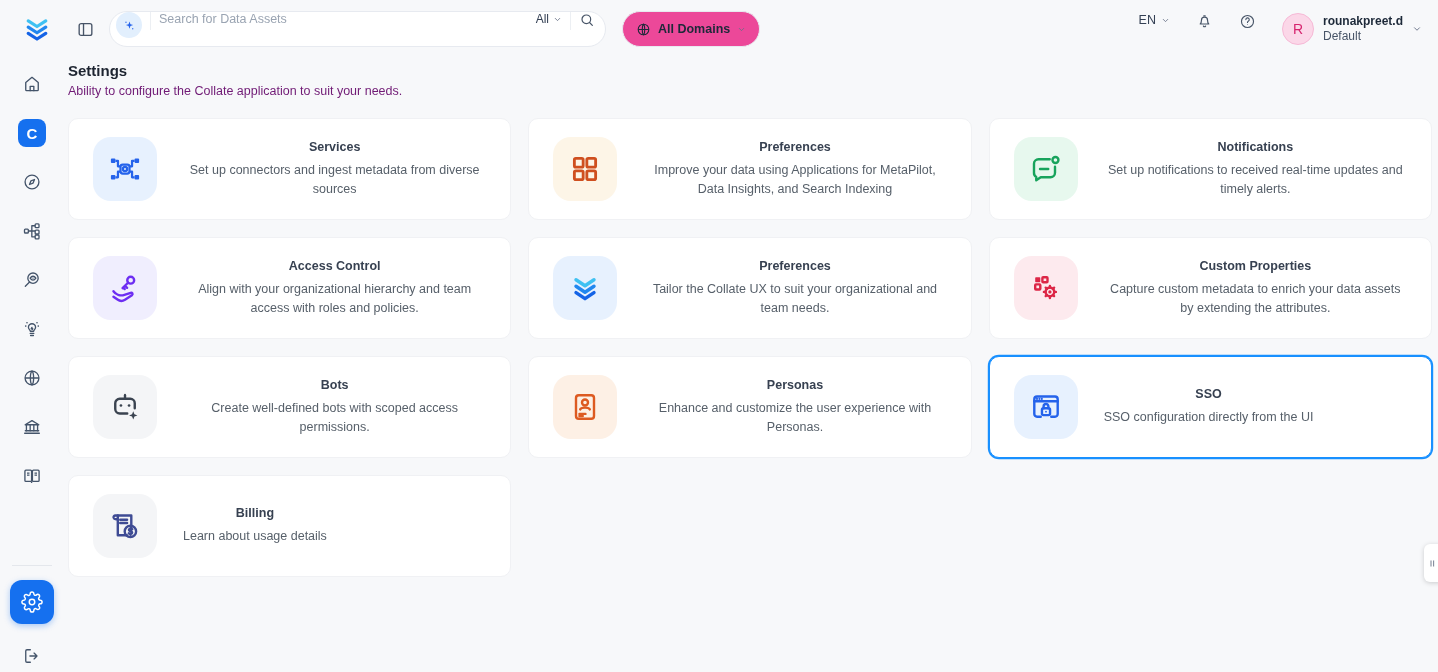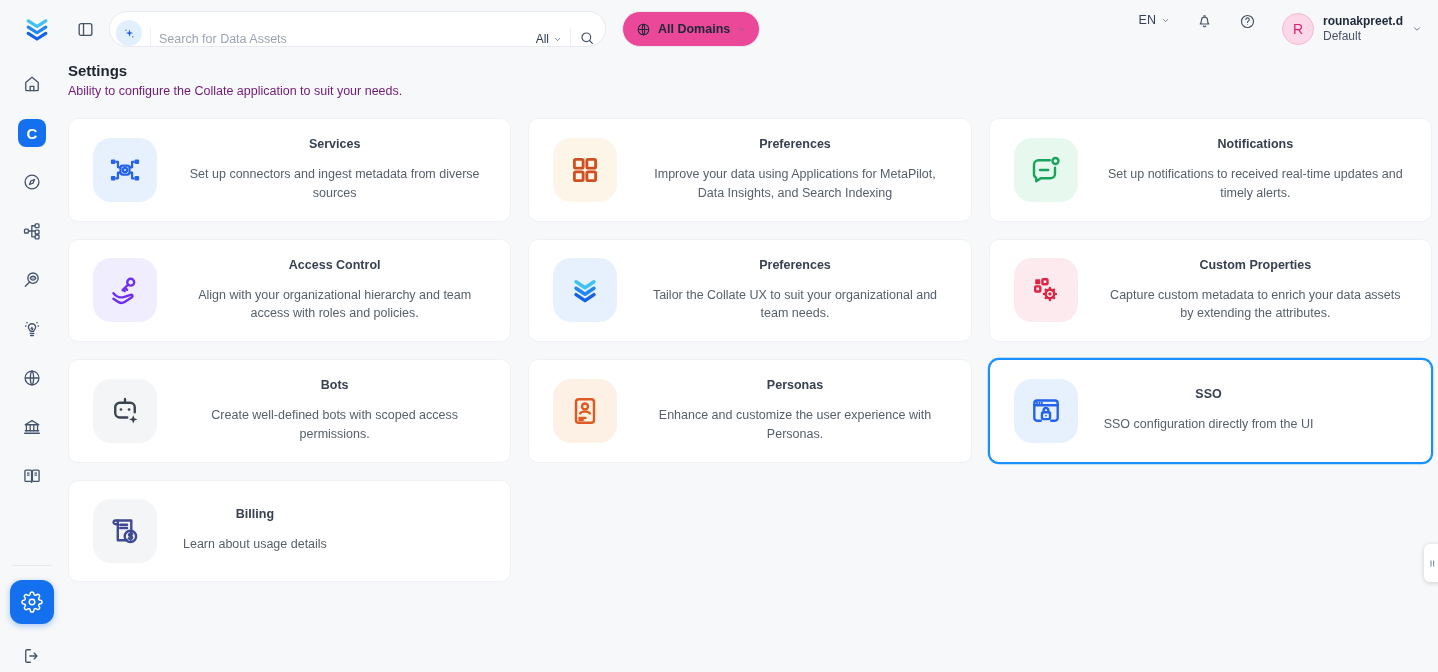--- a/index.html
+++ b/index.html
@@ -10,21 +10,21 @@
     color:#1f2937;
   }
   .topbar {
     height:58px; display:flex; align-items:center;
     padding:0 16px 0 20px; gap:0;
   }
   .logo { width:34px; height:34px; display:flex; align-items:center; justify-content:center; }
   .panel-toggle { margin-left:22px; color:#475467; display:flex; cursor:pointer; }
   .search-pill {
     margin-left:14px; width:497px; height:36px; background:#fff;
-    border:1px solid #e7eaf0; border-radius:18px; display:flex; align-items:flex-end;
+    border:1px solid #e7eaf0; border-radius:18px; display:flex; align-items:flex-start;
     padding:0 10px 0 6px; gap:8px;
   }
   .ai-chip {
     width:26px; height:26px; border-radius:50%; background:#e2effd;
     display:flex; align-items:center; justify-content:center; color:#2563eb; flex:0 0 auto;
   }
   .search-sep { width:1px; height:18px; background:#eceff3; }
   .search-placeholder { flex:1; border:0; outline:0; background:transparent; font-size:12.5px; color:#475467; }
   .search-placeholder::placeholder { color:#9aa4b2; }
   .scope { display:flex; align-items:center; gap:4px; font-size:12px; color:#344054; cursor:pointer; }
@@ -90,21 +90,21 @@
   .t-services, .t-sso, .t-preferences { background:#e7f1fe; color:#2563eb; }
   .t-applications { background:#fdf5e7; color:#cf4f1f; }
   .t-notifications { background:#e7f8ee; color:#18a35c; }
   .t-team { background:#fdecf4; color:#d6246e; }
   .t-access { background:#f0eefe; color:#6d2df2; }
   .t-custom { background:#fdeaee; color:#dc2646; }
   .t-bots { background:#f4f5f7; color:#3a4350; }
   .t-personas { background:#fdf0e5; color:#dd5a21; }
   .t-billing { background:#f4f5f7; color:#3e4b94; }
   .card-title { font-size:12.5px; font-weight:700; color:#374151; }
-  .card-desc { font-size:12.5px; color:#57606a; margin-top:14px; line-height:1.5; max-width:360px; }
+  .card-desc { font-size:12.5px; color:#57606a; margin-top:7px; line-height:1.5; max-width:360px; }
 
   .float-widget {
     position:absolute; right:-4px; top:486px; width:18px; height:38px;
     background:#fff; border-radius:6px 0 0 6px; box-shadow:0 1px 5px rgba(0,0,0,.18);
     display:flex; align-items:center; justify-content:flex-start; padding-left:4px;
     color:#667085; font-size:9px; cursor:pointer;
   }
   svg { display:block; }
 </style>
 </head>

